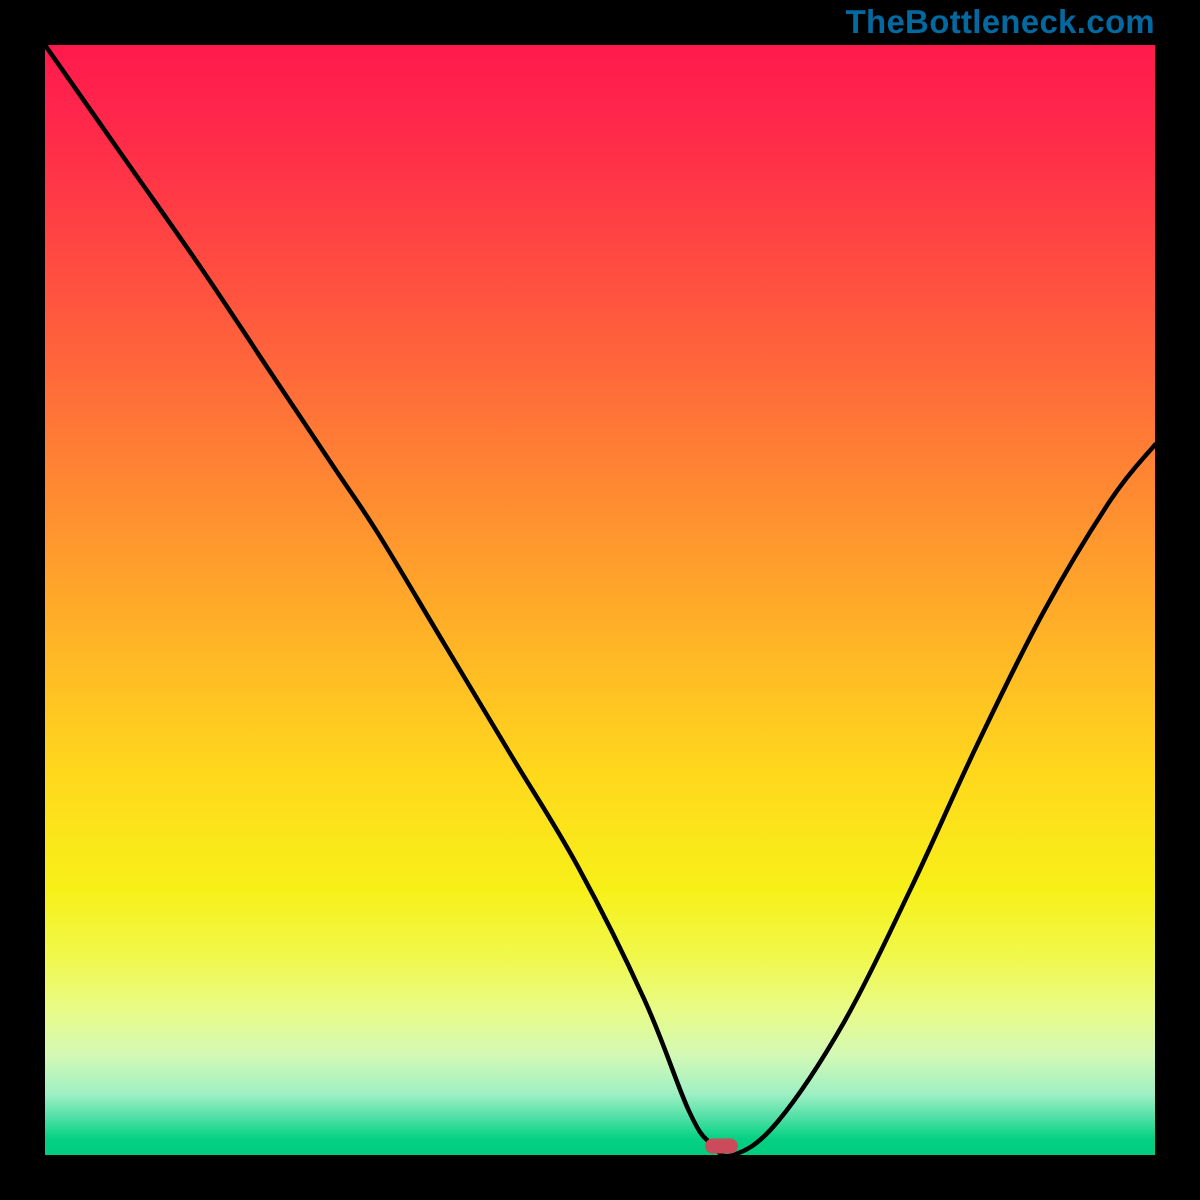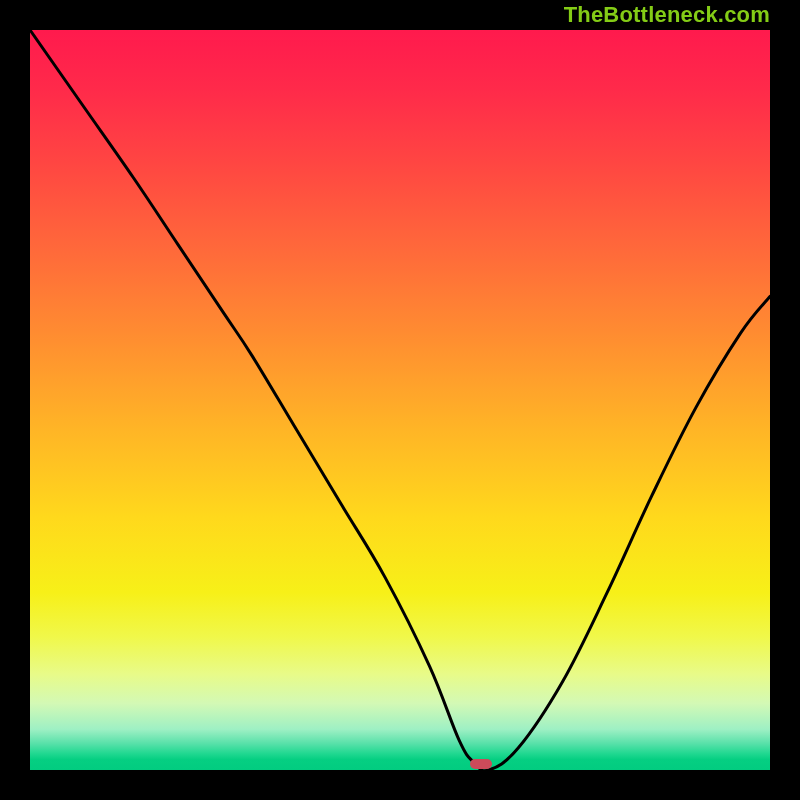--- a/index.html
+++ b/index.html
@@ -65,21 +65,21 @@
     background: #cc4b5a;
     transform: translate(-50%, -50%);
   }
   .watermark {
     position: absolute;
     top: 2px;
     right: 30px;
     font-family: Arial, Helvetica, sans-serif;
     font-size: 22px;
     font-weight: 600;
-    color: #84cc16;
+    color: #0369a1;
     letter-spacing: 0.2px;
   }
 </style>
 </head>
 <body>
 
 <div class="frame">
   <div class="watermark">TheBottleneck.com</div>
 
   <div class="plot-area">

